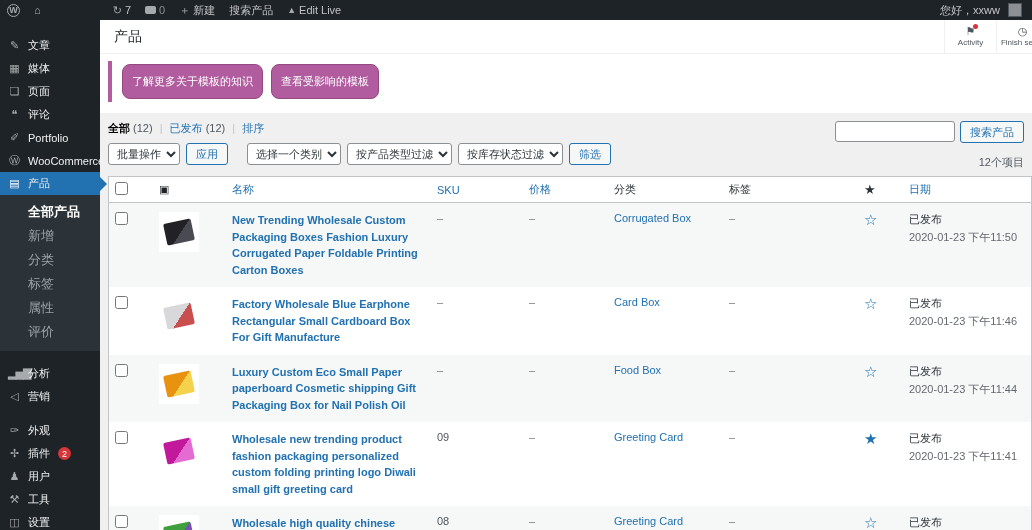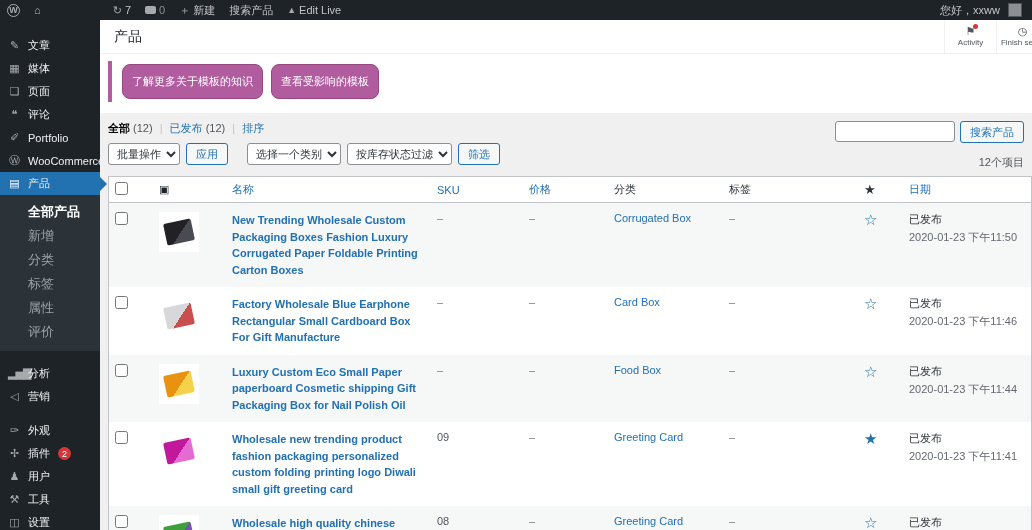--- a/index.html
+++ b/index.html
@@ -226,20 +226,21 @@
         <span class="views-sep">|</span>
         <a><span>已发布</span></a>
         <span class="count"> <span>(12)</span></span>
         <span class="views-sep">|</span>
         <a>排序</a>
       </div>
       <div class="filters-row">
         <select class="wp-select"><option>批量操作</option></select>
         <button class="btn-secondary">应用</button>
         <select class="wp-select" style="margin-left:13px;"><option>选择一个类别</option></select>
+        <select class="wp-select"><option>按产品类型过滤</option></select>
         <select class="wp-select"><option>按库存状态过滤</option></select>
         <button class="btn-secondary">筛选</button>
       </div>
     </div>
     <div id="toolbar-right">
       <div class="search-row">
         <input id="search-input" type="text" style="">
         <button class="btn-secondary">搜索产品</button>
       </div>
       <div class="items-count">12个项目</div>

